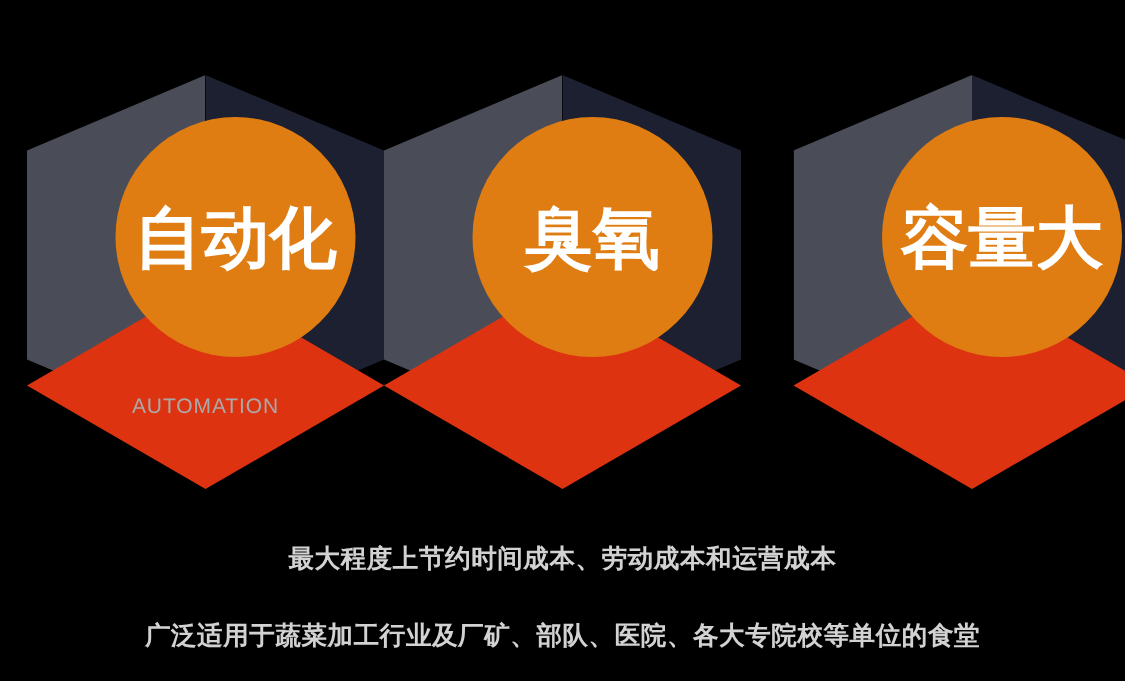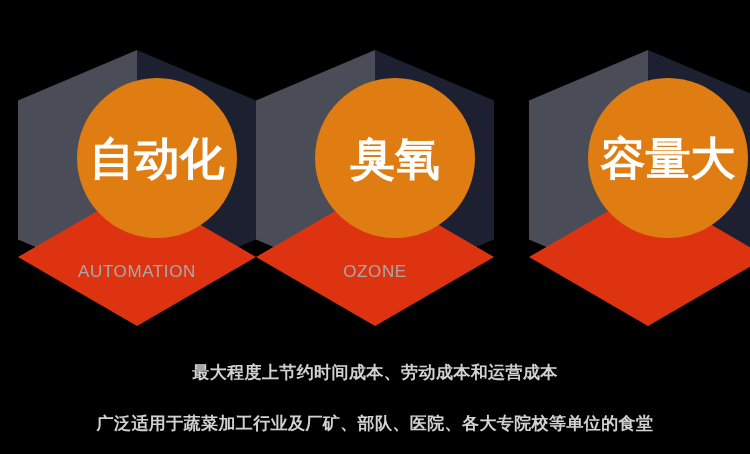--- a/index.html
+++ b/index.html
@@ -97,21 +97,21 @@
   }
 
   
   .hex-en {
     position: absolute;
     left: 0;
     top: 212px;
     width: 238px;
     text-align: center;
     color: #a9a9a9;
-    font-size: 17px;
+    font-size: 14px;
     font-weight: normal;
     letter-spacing: 0.6px;
     white-space: nowrap;
   }
 
   
   .blurb {
     position: absolute;
     left: 0;
     width: 750px;
@@ -153,21 +153,20 @@
 
     <div class="hex-cell" style="left:256px;">
       <div class="hex-body">
         <div class="hex-half left"></div>
         <div class="hex-half right"></div>
       </div>
       <div class="hex-diamond"></div>
       <div class="hex-circle">
         <span class="hex-cn">臭氧</span>
       </div>
-      <div class="hex-en">OZONE</div>
     </div>
 
     <div class="hex-cell" style="left:494px;margin-left:35px;">
       <div class="hex-body">
         <div class="hex-half left"></div>
         <div class="hex-half right"></div>
       </div>
       <div class="hex-diamond"></div>
       <div class="hex-circle">
         <span class="hex-cn">容量大</span>

